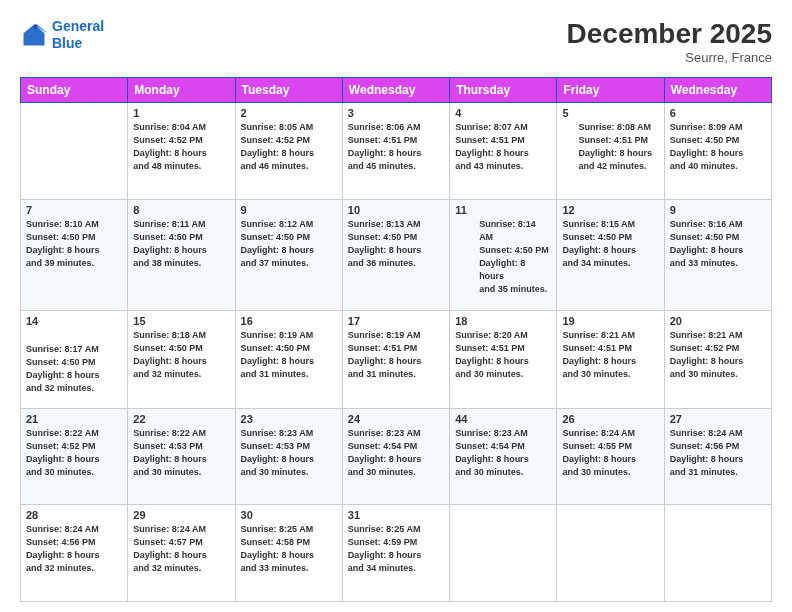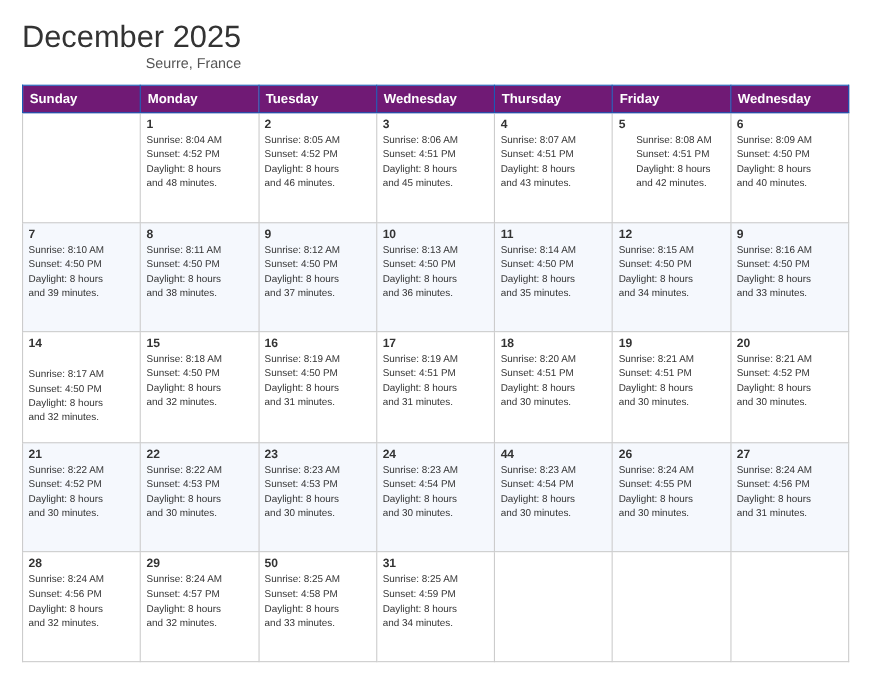--- a/index.html
+++ b/index.html
@@ -39,36 +39,36 @@
     }
     .logo-icon {
       width: 28px;
       height: 28px;
     }
     .title-block {
       text-align: right;
     }
     .month-title {
       font-size: 28px;
-      font-weight: normal;
+      font-weight: bold;
       color: #333;
     }
     .subtitle {
       font-size: 13px;
       color: #555;
     }
     .calendar {
       flex: 1;
       border: 1px solid #ccc;
       border-collapse: collapse;
       width: 100%;
       table-layout: fixed;
     }
     .calendar th {
-      background: #701a75;
+      background: #d946ef;
       color: #fff;
       text-align: left;
       padding: 5px 6px;
       font-size: 12px;
       font-weight: bold;
       border: 1px solid #1a5ab5;
     }
     .calendar td {
       border: 1px solid #ccc;
       vertical-align: top;
@@ -84,30 +84,42 @@
     .day-num {
       font-weight: bold;
       font-size: 11px;
       display: block;
       margin-bottom: 2px;
     }
     .cell-text {
       font-size: 9px;
       line-height: 1.45;
       color: #333;
+      font-weight: bold;
     }
     .empty-cell {
       background: #fafafa;
     }
   </style>
 </head>
 <body>
 
 <div class="page">
   <div class="header">
+    <div class="logo">
+      <svg class="logo-icon" viewBox="0 0 32 32">
+        <polygon points="16,4 28,14 28,28 4,28 4,14" fill="#2a6fc9"></polygon>
+        <polygon points="20,4 32,14 32,14 20,8" fill="#5ba0e0"></polygon>
+        <polygon points="16,4 20,4 20,8 16,10" fill="#1a4fa0"></polygon>
+      </svg>
+      <div class="logo-text">
+        <div><span>General</span></div>
+        <div><span style="color:#1a6cc8">Blue</span></div>
+      </div>
+    </div>
     <div class="title-block">
       <div class="month-title">December 2025</div>
       <div class="subtitle">Seurre, France</div>
     </div>
   </div>
 
   <table class="calendar">
     <thead>
       <tr>
       <th>Sunday</th>
@@ -189,21 +201,21 @@
           </td>
           <td>
             <span class="day-num">10</span>
             <div class="cell-text" style="white-space: pre-line;">Sunrise: 8:13 AM
 Sunset: 4:50 PM
 Daylight: 8 hours
 and 36 minutes.</div>
           </td>
           <td>
             <span class="day-num">11</span>
-            <div class="cell-text" style="white-space: pre-line;">Sunrise: 8:14 AM
+            <div class="cell-text" style="white-space: pre-line; margin-left: 24px;">Sunrise: 8:14 AM
 Sunset: 4:50 PM
 Daylight: 8 hours
 and 35 minutes.</div>
           </td>
           <td>
             <span class="day-num">12</span>
             <div class="cell-text" style="white-space: pre-line;">Sunrise: 8:15 AM
 Sunset: 4:50 PM
 Daylight: 8 hours
 and 34 minutes.</div>
@@ -327,21 +339,21 @@
 and 32 minutes.</div>
           </td>
           <td>
             <span class="day-num">29</span>
             <div class="cell-text" style="white-space: pre-line;">Sunrise: 8:24 AM
 Sunset: 4:57 PM
 Daylight: 8 hours
 and 32 minutes.</div>
           </td>
           <td>
-            <span class="day-num">50</span>
+            <span class="day-num">30</span>
             <div class="cell-text" style="white-space: pre-line;">Sunrise: 8:25 AM
 Sunset: 4:58 PM
 Daylight: 8 hours
 and 33 minutes.</div>
           </td>
           <td>
             <span class="day-num">31</span>
             <div class="cell-text" style="white-space: pre-line;">Sunrise: 8:25 AM
 Sunset: 4:59 PM
 Daylight: 8 hours

